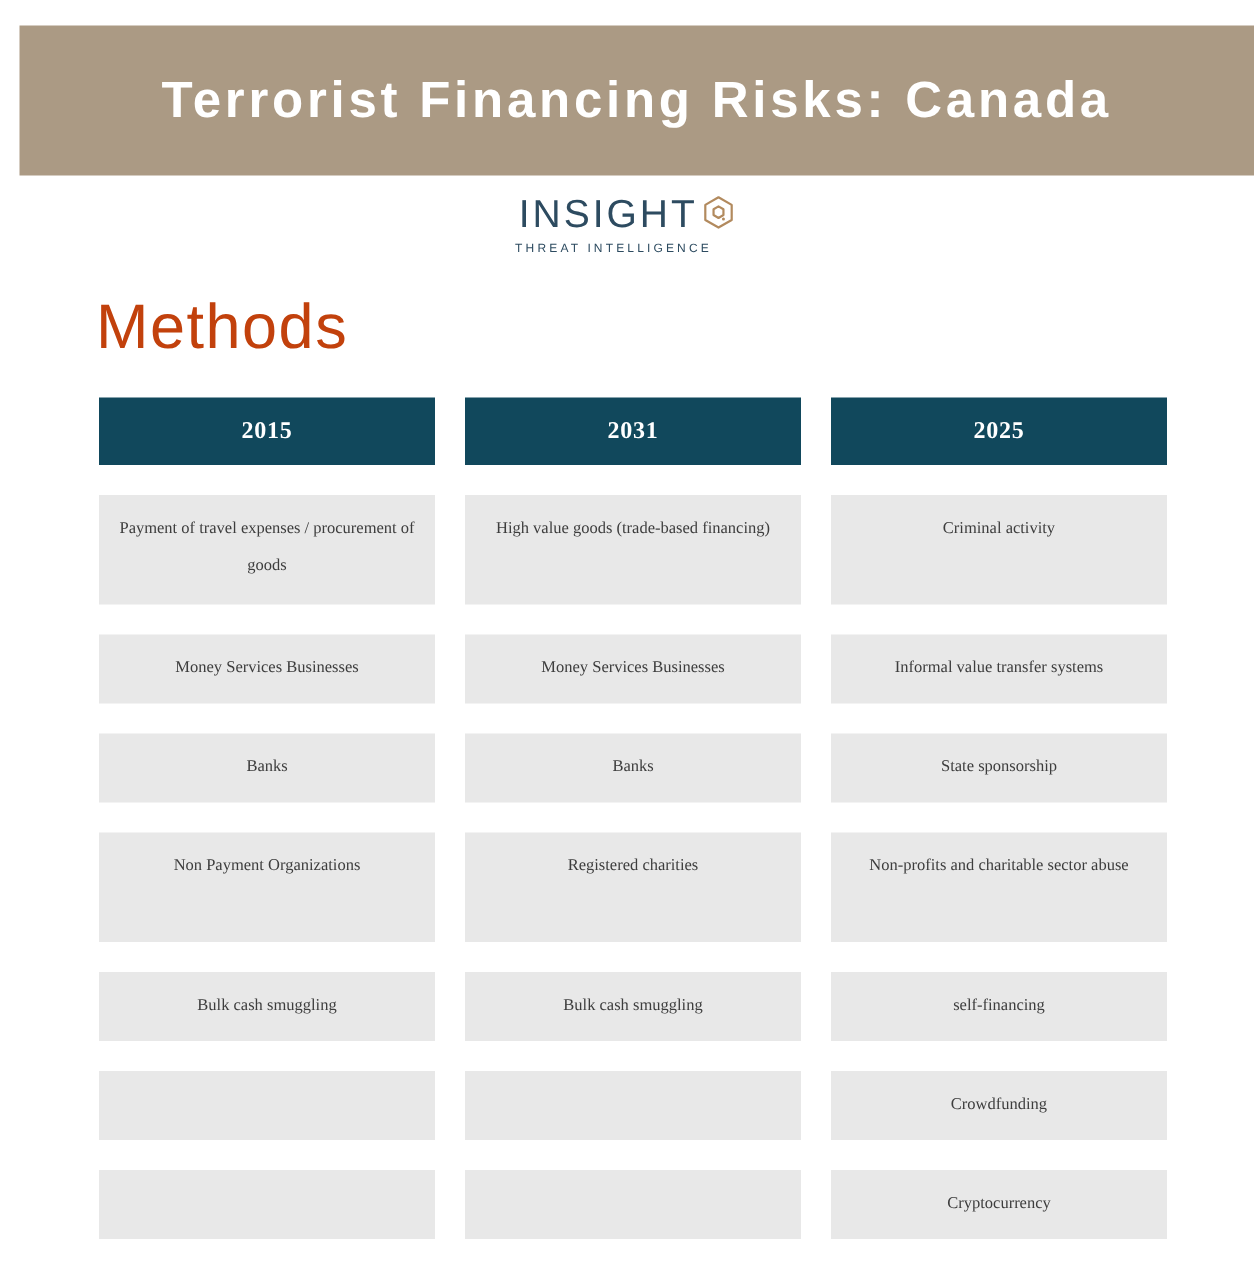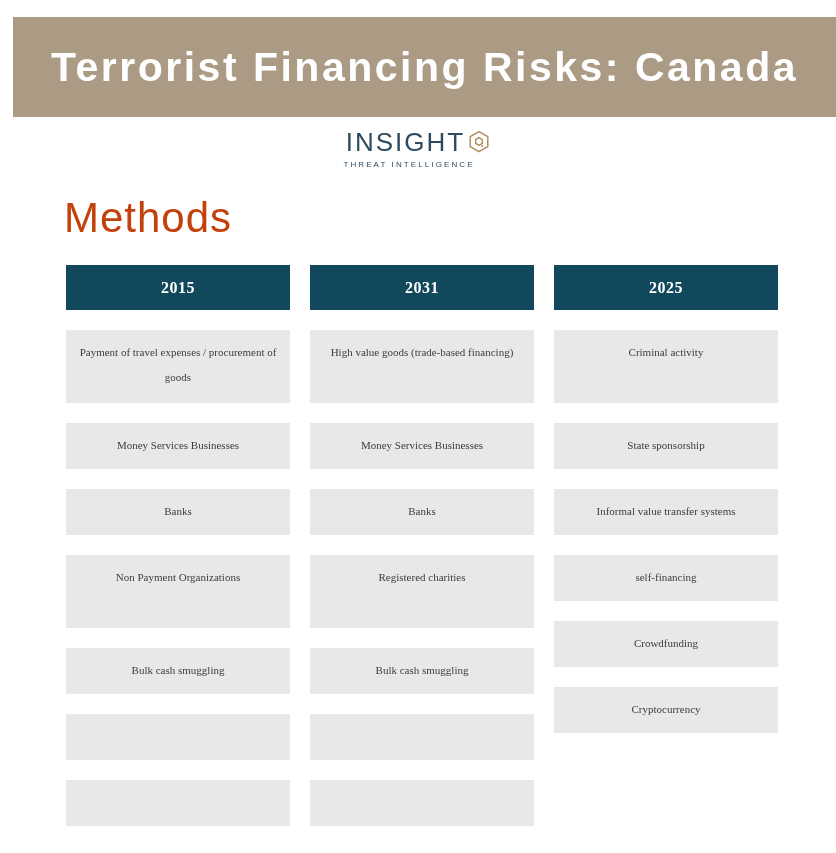--- a/index.html
+++ b/index.html
@@ -15,21 +15,21 @@
   .banner {
     position: absolute;
     left: 13px; top: 17px; right: 0;
     height: 100px;
     background: var(--banner-bg, #ab9a84);
     display: flex; align-items: center; justify-content: center;
   }
   .banner-title {
     margin: 0;
     color: #ffffff;
-    font-size: 41px;
+    font-size: 34px;
     font-weight: 700;
     letter-spacing: 2.5px;
   }
 
   
   .logo {
     position: absolute;
     top: 130px; left: 0; width: 100%;
     display: flex; flex-direction: column; align-items: center;
   }
@@ -135,19 +135,20 @@
       <div class="cell">Money Services Businesses</div>
       <div class="cell">Banks</div>
       <div class="cell tall">Registered charities</div>
       <div class="cell">Bulk cash smuggling</div>
       <div class="cell"></div>
       <div class="cell"></div>
     </div>
     <div class="col">
       <div class="col-head">2025</div>
       <div class="cell tall">Criminal activity</div>
+      <div class="cell">Informal value transfer systems</div>
       <div class="cell">State sponsorship</div>
-      <div class="cell">Informal value transfer systems</div>
+      <div class="cell tall">Non-profits and charitable sector abuse</div>
       <div class="cell">self-financing</div>
       <div class="cell">Crowdfunding</div>
       <div class="cell">Cryptocurrency</div>
     </div>
   </div>
 
 </body></html>

